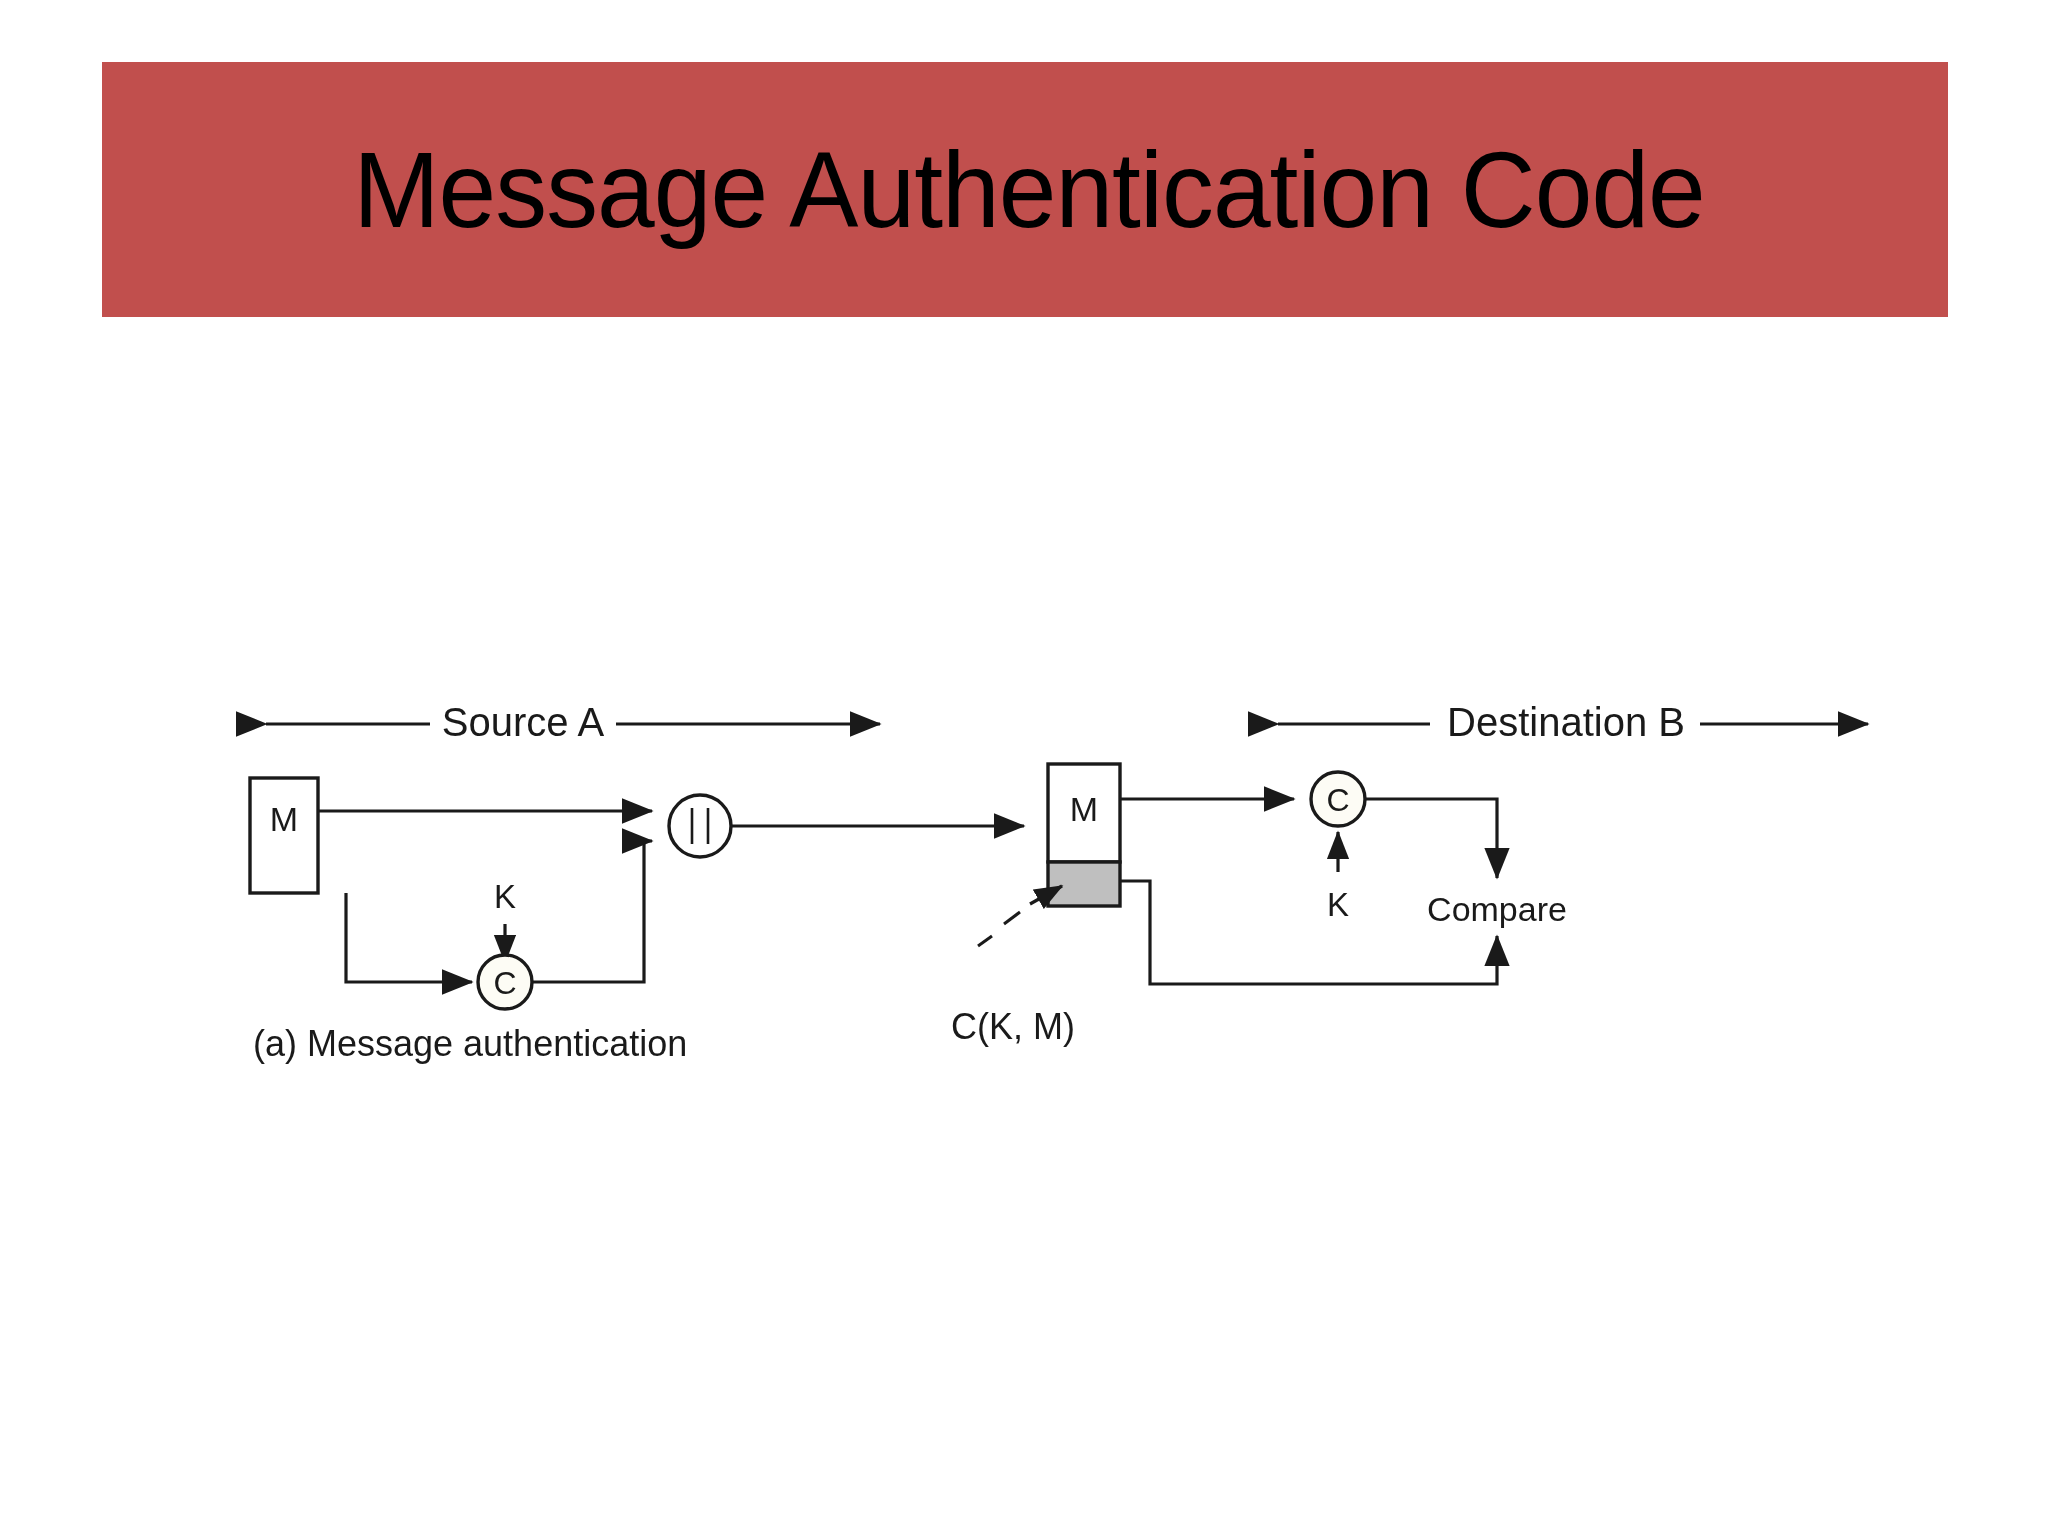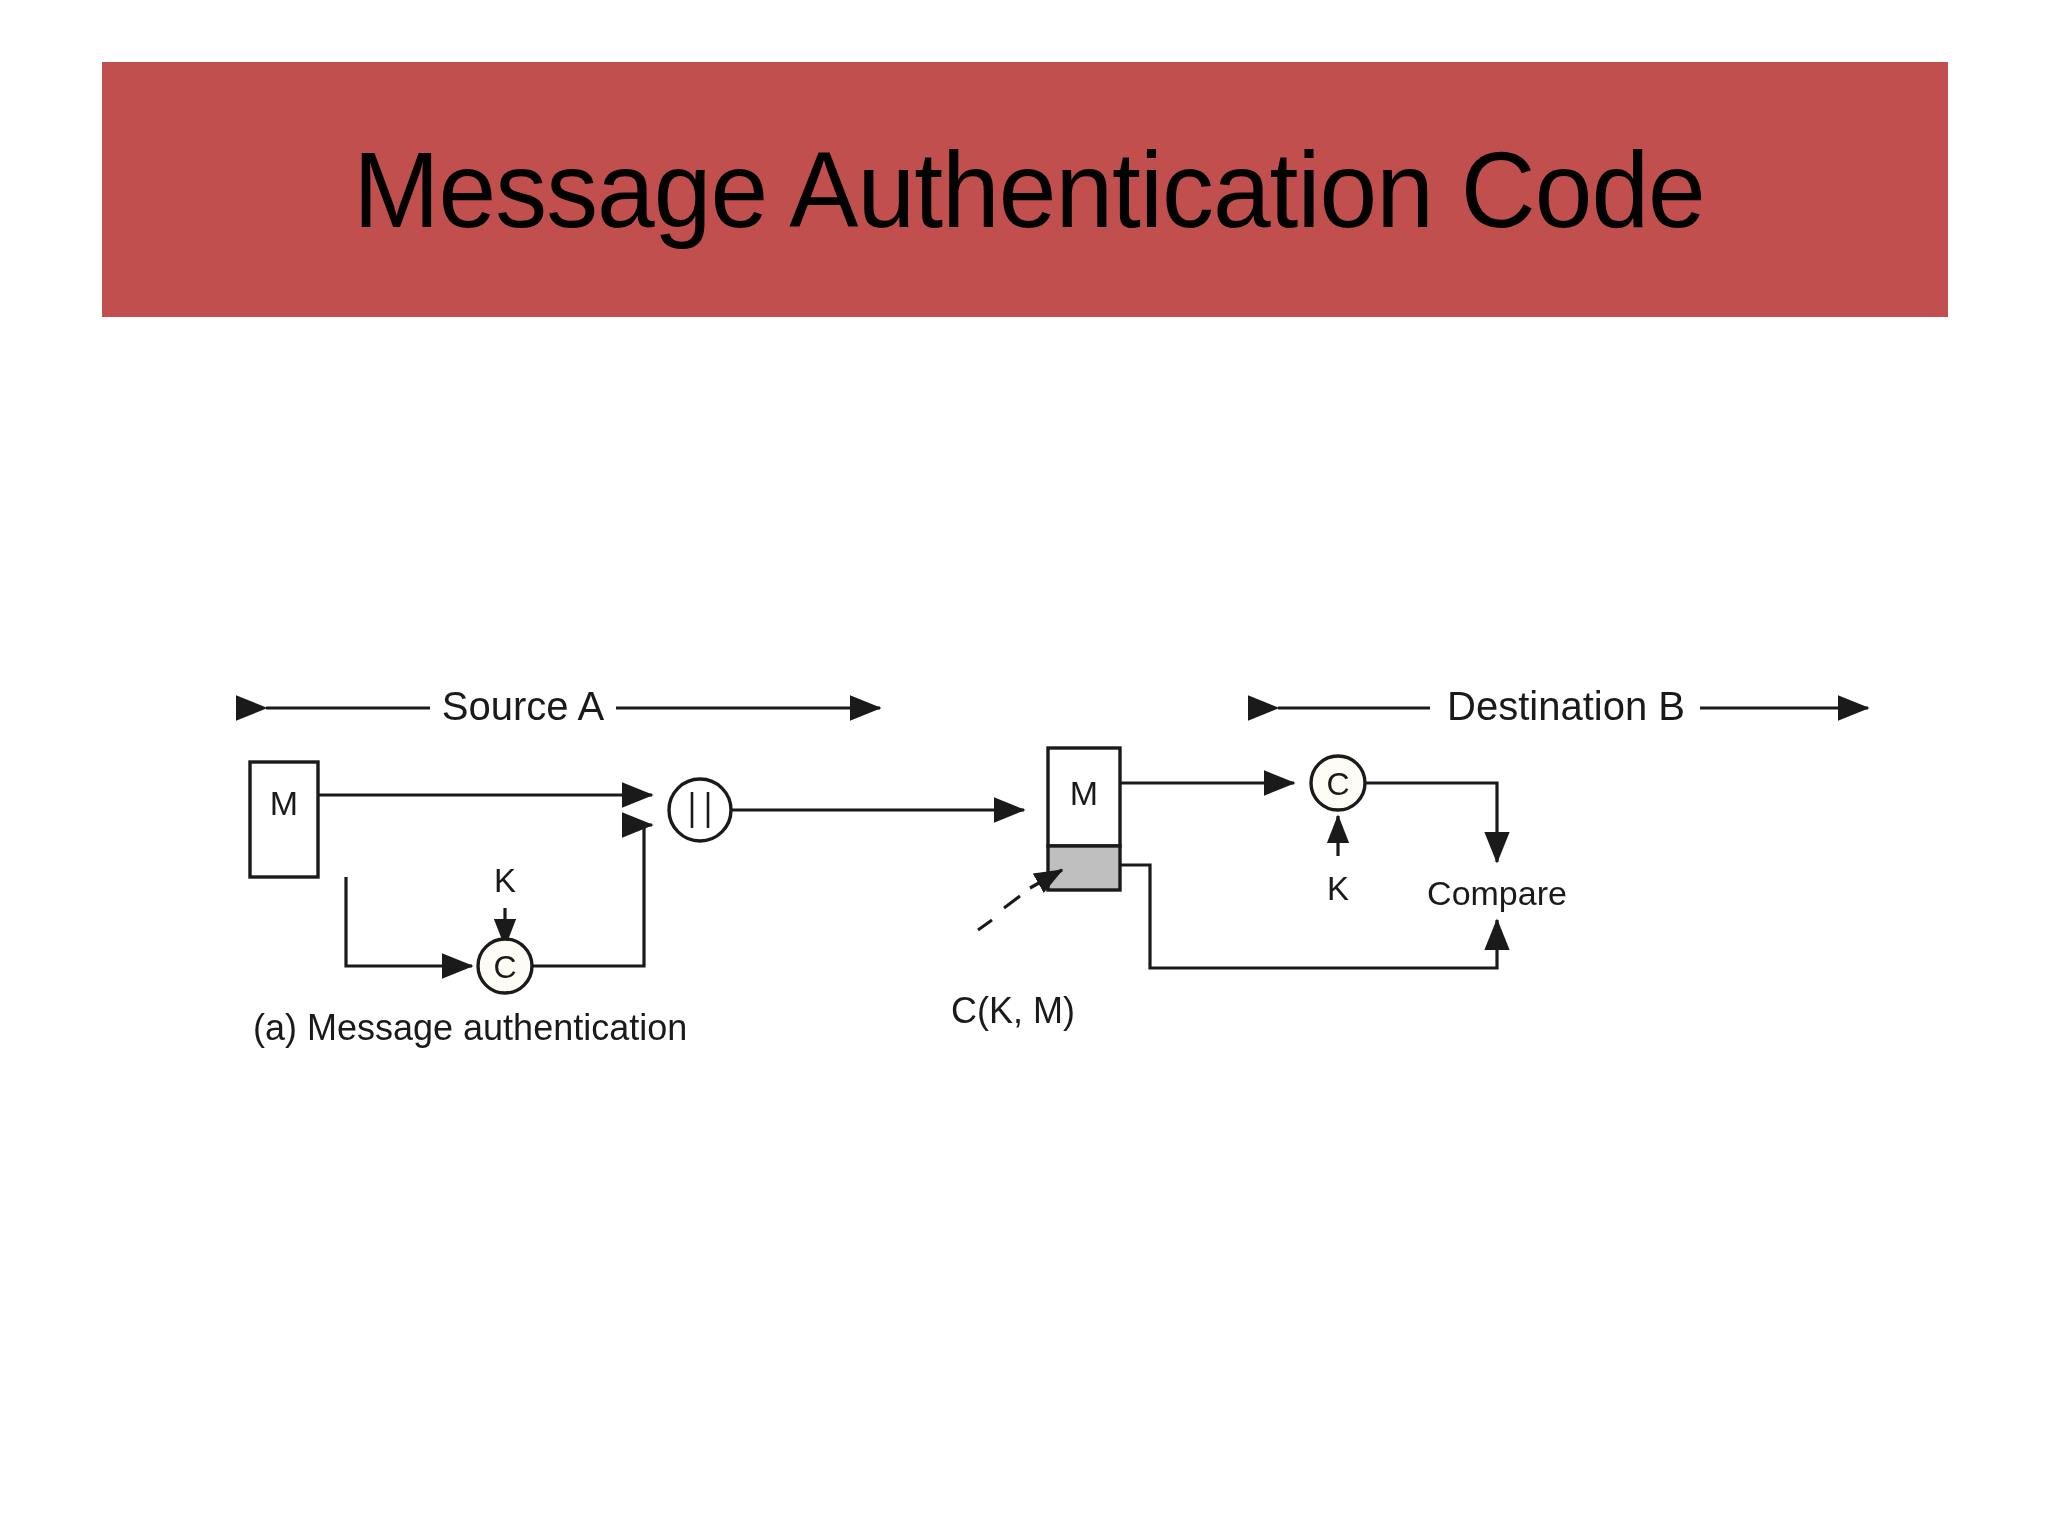--- a/index.html
+++ b/index.html
@@ -37,21 +37,21 @@
     letter-spacing: -1px;
     line-height: 1.05;
     white-space: nowrap;
     transform: scaleX(0.96);
   }
 
   
   #diagram-wrap {
     position: absolute;
     left: 0;
-    top: 620px;
+    top: 636px;
     width: 2048px;
     height: 460px;
   }
   #diagram-svg {
     display: block;
   }
   .dg-label {
     font-family: "Liberation Sans", sans-serif;
     fill: #1a1a1a;
   }

